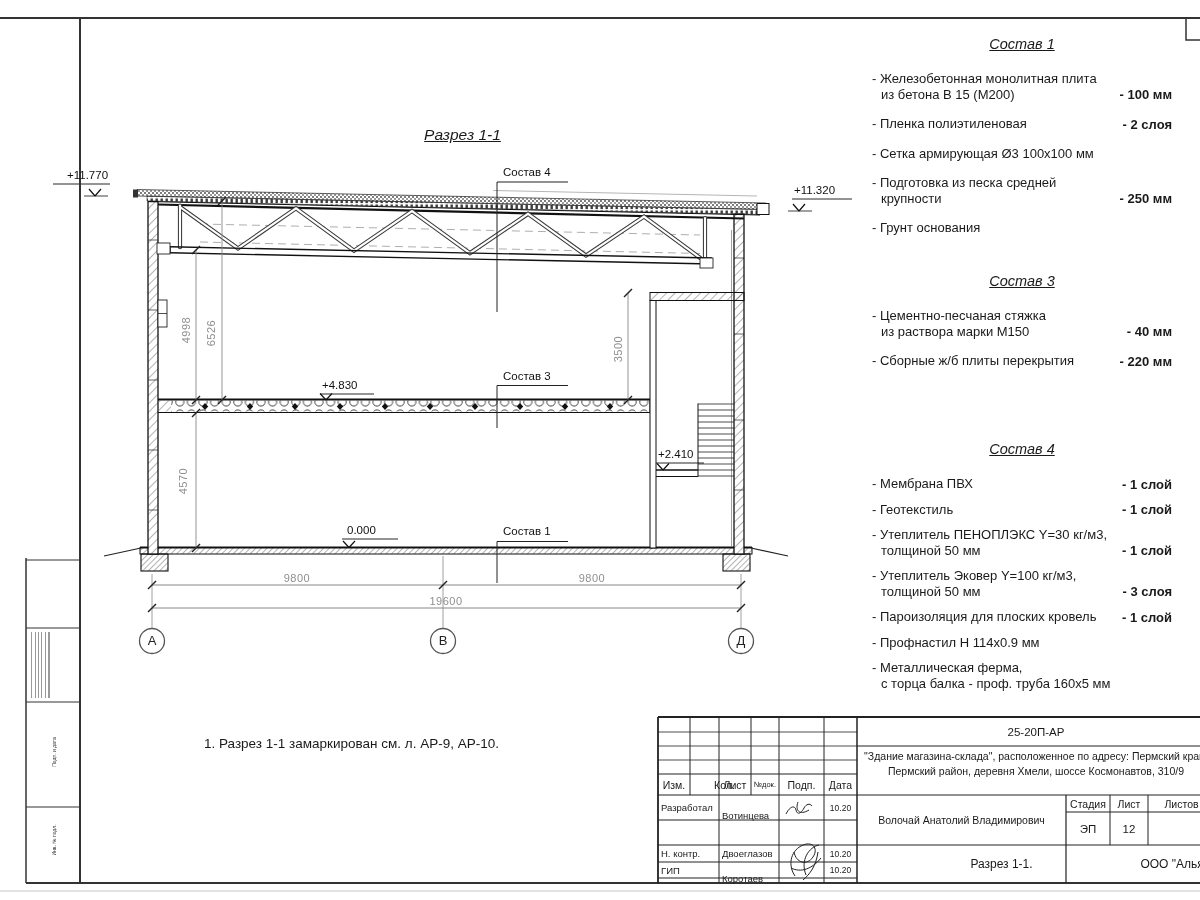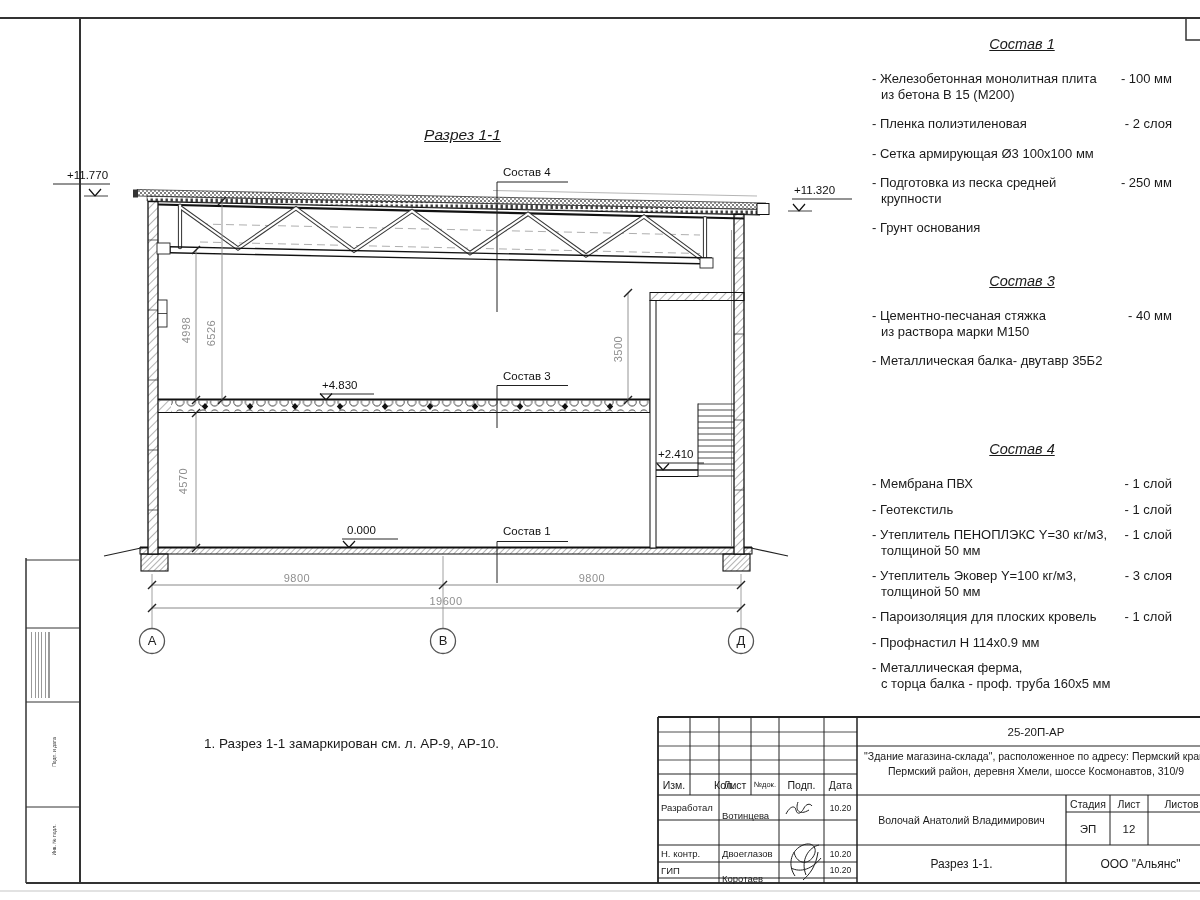--- a/index.html
+++ b/index.html
@@ -10,31 +10,31 @@
   .rot{transform:rotate(-90deg);}
   .dim{font-size:11px;color:#8f8f8f;letter-spacing:.5px;}
   .elev{font-size:11.5px;color:#111;}
   .callout{font-size:11.5px;color:#111;}
   .axis{font-size:13px;color:#222;}
   .drawing-title{font-size:15.5px;font-style:italic;text-decoration:underline;}
   .note{font-size:13.5px;}
   
   .complist{position:absolute;width:300px;}
   .list-title{font-size:14.5px;font-style:italic;text-decoration:underline;text-align:center;margin-bottom:19px;}
-  .li{display:flex;align-items:flex-start;justify-content:space-between;}
+  .li{display:flex;align-items:flex-end;justify-content:space-between;}
   .li-text{font-size:13px;line-height:15.5px;white-space:nowrap;}
   .li-text .l2{padding-left:9px;}
-  .li-val{font-size:13px;white-space:nowrap;margin-left:11px;}
+  .li-val{font-size:13px;white-space:nowrap;margin-left:11px;font-weight:bold;}
   .gap14 .li{margin-bottom:14px;}
   .gap9  .li{margin-bottom:10px;}
   
   .tb{position:absolute;display:flex;align-items:center;justify-content:center;white-space:nowrap;}
   .tb-left{justify-content:flex-start;padding-left:3px;}
   .f10{font-size:10.5px;} .f9{font-size:9.5px;} .f8{font-size:8.5px;} .f7{font-size:7.5px;}
-  .f11{font-size:11.5px;} .f12{font-size:12px;}
+  .f11{font-size:11.5px;} .f12{font-size:12px;margin-left:40px;}
   .proj{font-size:10.5px;line-height:15px;text-align:center;white-space:nowrap;}
   
   .stripes{position:absolute;left:31px;top:632px;width:21px;height:66px;
            background:repeating-linear-gradient(90deg,#777 0 1px,transparent 1px 3.5px);opacity:.75;}
   .side-label{position:absolute;font-size:5px;color:#333;text-align:center;transform:rotate(-90deg);}
   svg{position:absolute;left:0;top:0;}
 </style>
 </head>
 <body>
 
@@ -330,22 +330,23 @@
   <div class="list-title">Состав 3</div>
   <div class="li">
     <div class="li-text">
         <div>- Цементно-песчаная стяжка</div>
         <div class="l2">из раствора марки М150</div>
       </div>
     <div class="li-val">- 40 мм</div>
     </div>
   <div class="li">
     <div class="li-text">
-        <div>- Металлическая балка- двутавр 35Б2</div>
-      </div>
+        <div>- Сборные ж/б плиты перекрытия</div>
+      </div>
+    <div class="li-val">- 220 мм</div>
     </div>
 </div>
 
 <div class="complist gap9" style="left:872px;top:441px;">
   <div class="list-title">Состав 4</div>
   <div class="li">
     <div class="li-text">
         <div>- Мембрана ПВХ</div>
       </div>
     <div class="li-val">- 1 слой</div>

